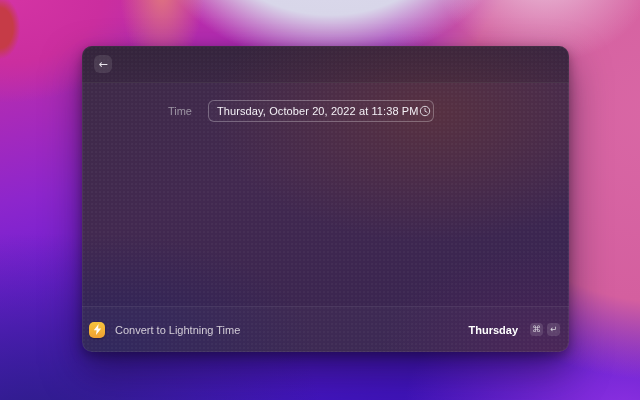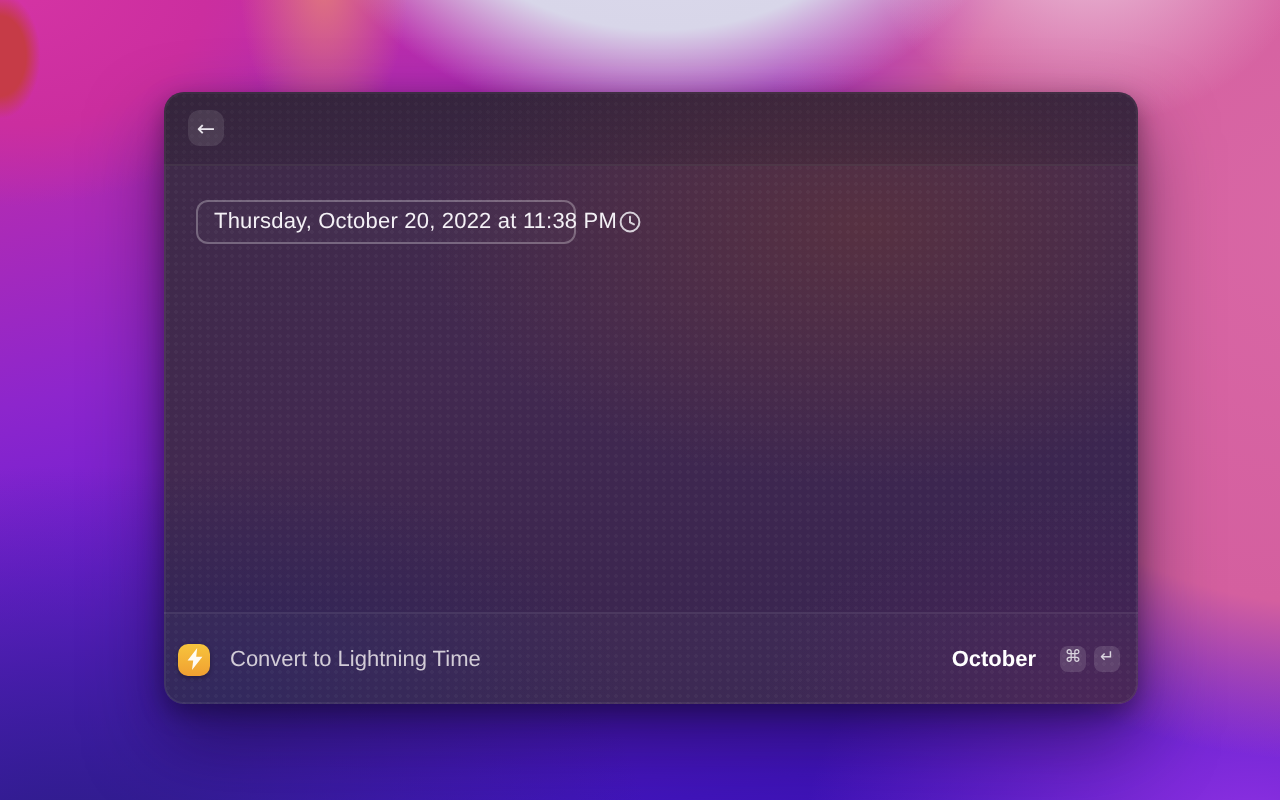--- a/index.html
+++ b/index.html
@@ -53,21 +53,21 @@
     color:#e9e5ec;font-size:11px;line-height:17px;text-align:center;padding:0;
     font-family:"DejaVu Sans",sans-serif;
   }
   .form-row{
     position:relative;display:flex;align-items:center;margin-top:17px;z-index:2;
   }
   .form-label{
     width:110px;text-align:right;font-size:11px;color:#9c94a3;flex:none;
   }
   .field{
-    margin-left:16px;width:190px;height:22px;box-sizing:border-box;
+    margin-left:16px;width:226px;height:22px;box-sizing:border-box;
     border:1px solid rgba(255,255,255,0.28);border-radius:6px;
     background:rgba(255,255,255,0.02);
     display:flex;align-items:center;padding:0 7px 0 8px;cursor:text;
   }
   .field-value{flex:1;font-size:11px;color:#f4f1f6;white-space:nowrap;letter-spacing:0.1px;}
   .clock{flex:none;display:flex;align-items:center;cursor:pointer;opacity:0.9;}
   
   .action-bar{
     position:absolute;left:0;right:0;bottom:0;height:46px;z-index:2;
     display:flex;align-items:center;box-sizing:border-box;
@@ -97,39 +97,40 @@
 
 <div class="wallpaper"></div>
 
 <div class="window">
 
   <div class="header">
     <button class="back-btn">←</button>
   </div>
 
   <div class="form-row">
+    <span class="form-label">Time</span>
     <div class="field">
       <span class="field-value">Thursday, October 20, 2022 at 11:38 PM</span>
       <span class="clock">
         <svg width="12" height="12" viewBox="0 0 12 12">
           <circle cx="6" cy="6" r="4.7" fill="none" stroke="#e7e3ea" stroke-width="1"></circle>
           <path d="M6 3.4 V6.2 L8 7.2" fill="none" stroke="#e7e3ea" stroke-width="1" stroke-linecap="round" stroke-linejoin="round"></path>
         </svg>
       </span>
     </div>
   </div>
 
   <div class="action-bar">
     <span class="ext-icon">
       <svg width="9" height="11" viewBox="0 0 9 11">
         <path d="M5.6 0 L0.8 6.2 H3.6 L3.0 11 L8.2 4.4 H5.1 Z" fill="#ffffff" opacity="0.95"></path>
       </svg>
     </span>
     <span class="bar-title">Convert to Lightning Time</span>
     <span class="spacer"></span>
     <button class="primary-action">
-      <span class="primary-label">October</span>
+      <span class="primary-label">Thursday</span>
       <span class="keycap">⌘</span>
       <span class="keycap">↵</span>
     </button>
   </div>
 
 </div>
 
 </body></html>

